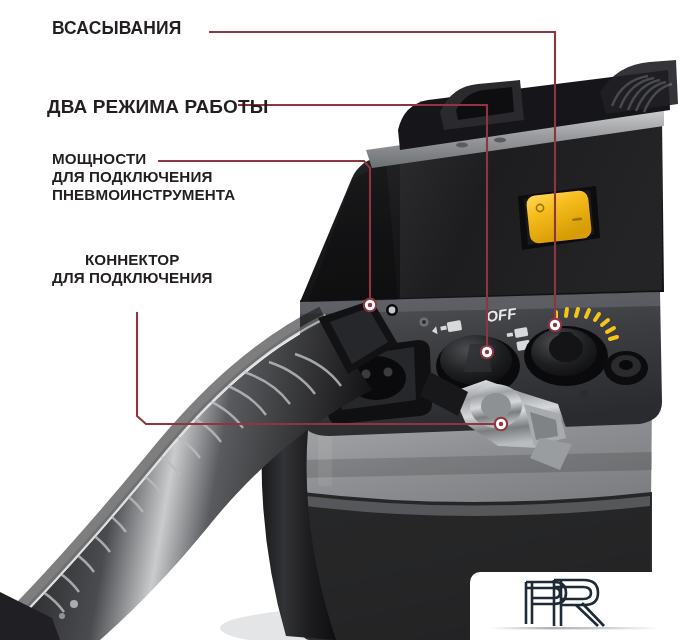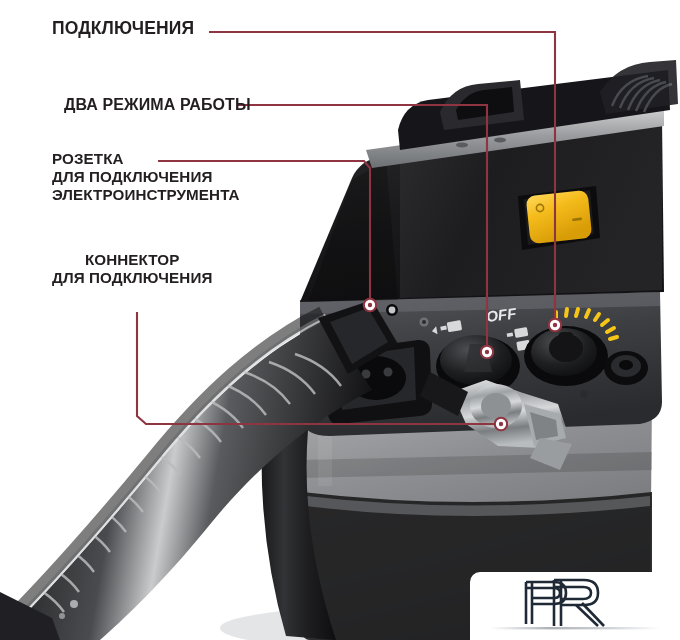--- a/index.html
+++ b/index.html
@@ -26,21 +26,21 @@
     position: absolute;
     color: #231f20;
     font-weight: bold;
     font-family: "Liberation Sans", sans-serif;
     letter-spacing: 0.1px;
     white-space: nowrap;
     line-height: 1.17;
   }
   .callout-label .ln { display: block; }
   #label-suction   { left: 52px;  top: 18px;  font-size: 17.5px; }
-  #label-modes     { left: 64px;  top: 96px;  font-size: 16px; }
+  #label-modes     { left: 47px;  top: 96px;  font-size: 19px; }
   #label-socket    { left: 52px;  top: 150px; font-size: 15.2px; }
   #label-pneumatic { left: 52px;  top: 251px; font-size: 15.2px; text-align: center; }
 
   
   #lines {
     position: absolute;
     left: 0; top: 0;
     width: 680px; height: 640px;
     pointer-events: none;
   }
@@ -309,31 +309,31 @@
       <circle cx="487" cy="352" r="6.2" fill="#ffffff" stroke="#8f3542" stroke-width="2.1"></circle>
       <circle cx="487" cy="352" r="2.2" fill="#8f3542"></circle>
       <circle cx="370" cy="305" r="6.2" fill="#ffffff" stroke="#8f3542" stroke-width="2.1"></circle>
       <circle cx="370" cy="305" r="2.2" fill="#8f3542"></circle>
       <circle cx="501" cy="424" r="6.2" fill="#ffffff" stroke="#8f3542" stroke-width="2.1"></circle>
       <circle cx="501" cy="424" r="2.2" fill="#8f3542"></circle>
     </g>
   </svg>
 
   <div class="callout-label" id="label-suction">
-    <span class="ln">ПОДКЛЮЧЕНИЯ</span>
+    <span class="ln">ВСАСЫВАНИЯ</span>
   </div>
 
   <div class="callout-label" id="label-modes">
     <span class="ln">ДВА РЕЖИМА РАБОТЫ</span>
   </div>
 
   <div class="callout-label" id="label-socket">
-    <span class="ln">РОЗЕТКА</span>
+    <span class="ln">МОЩНОСТИ</span>
     <span class="ln">ДЛЯ ПОДКЛЮЧЕНИЯ</span>
-    <span class="ln">ЭЛЕКТРОИНСТРУМЕНТА</span>
+    <span class="ln">ПНЕВМОИНСТРУМЕНТА</span>
   </div>
 
   <div class="callout-label" id="label-pneumatic">
     <span class="ln">КОННЕКТОР</span>
     <span class="ln">ДЛЯ ПОДКЛЮЧЕНИЯ</span>
   </div>
 
   <div id="watermark">
     <svg width="210" height="68" viewBox="0 0 210 68" xmlns="http://www.w3.org/2000/svg">
       <defs>

